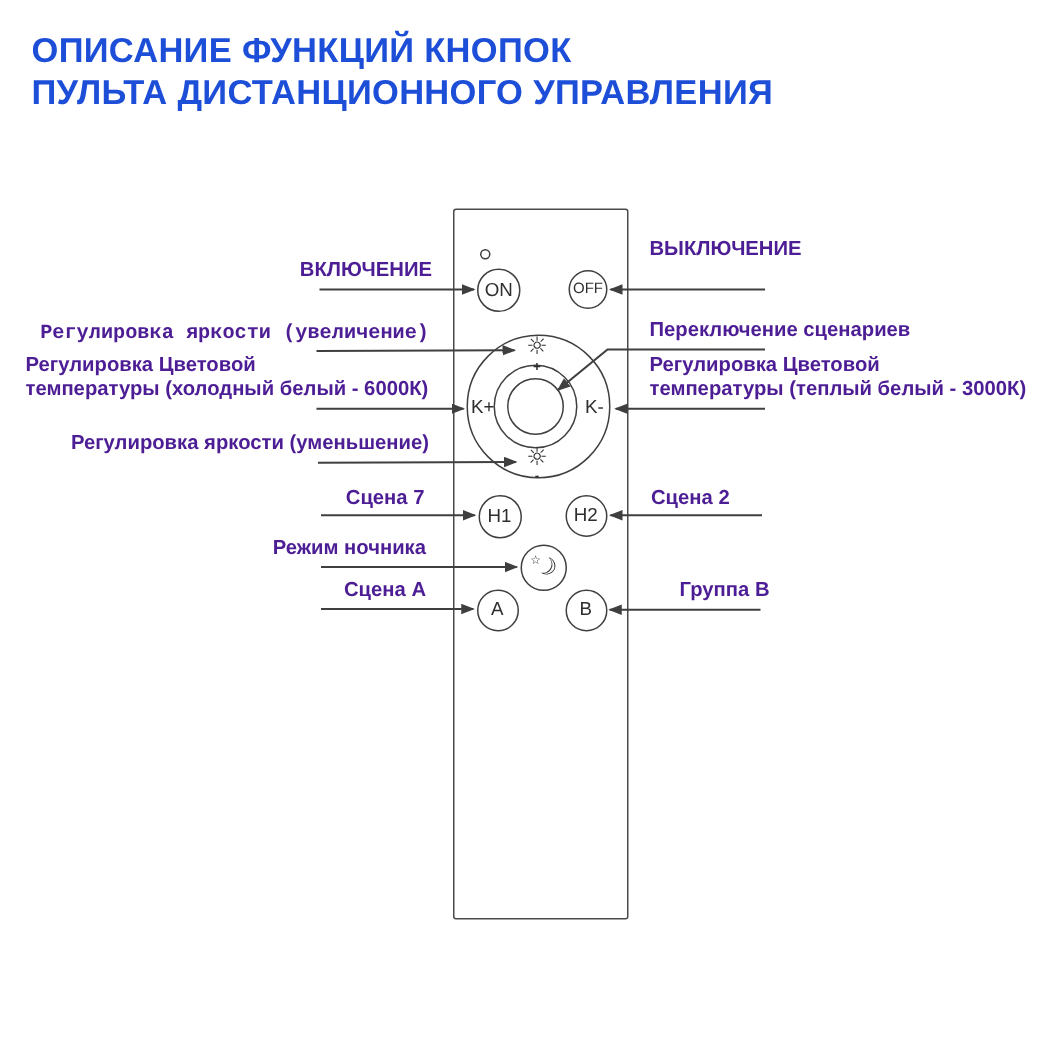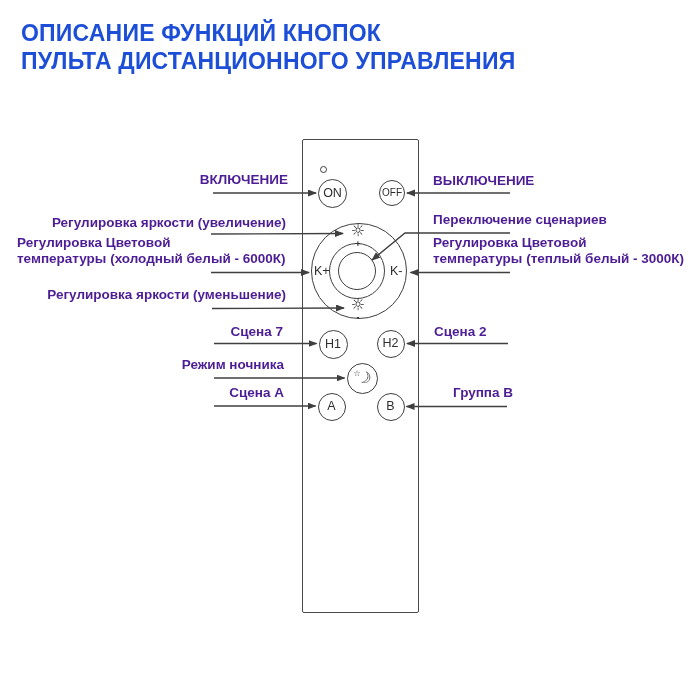--- a/index.html
+++ b/index.html
@@ -129,29 +129,29 @@
 
   <div class="circle" style="left:346.5px; top:362.5px; width:31px; height:31px;">
     <span class="moon-glyph glyph">☽</span>
     <span class="star-glyph glyph">☆</span>
   </div>
 
   <div class="circle" style="left:317.5px; top:392.5px; width:28px; height:28px;">A</div>
   <div class="circle" style="left:376.5px; top:392.5px; width:28px; height:28px;">B</div>
 
   <div class="lbl right-align" style="right:412px; top:172px;">ВКЛЮЧЕНИЕ</div>
-  <div class="lbl right-align" style="right:414px; top:215px;">Регулировка яркости (увеличение)</div>
+  <div class="lbl right-align" style="right:414px; top:215px;font-family:Liberation Mono, monospace;">Регулировка яркости (увеличение)</div>
   <div class="lbl" style="left:17px; top:235px;">Регулировка Цветовой
 температуры (холодный белый - 6000К)</div>
   <div class="lbl right-align" style="right:414px; top:287px;">Регулировка яркости (уменьшение)</div>
   <div class="lbl right-align" style="right:417px; top:324px;">Сцена 7</div>
   <div class="lbl right-align" style="right:416px; top:357px;">Режим ночника</div>
   <div class="lbl right-align" style="right:416px; top:385px;">Сцена A</div>
 
-  <div class="lbl" style="left:433px; top:173px;">ВЫКЛЮЧЕНИЕ</div>
+  <div class="lbl" style="left:433px; top:158px;">ВЫКЛЮЧЕНИЕ</div>
   <div class="lbl" style="left:433px; top:212px;">Переключение сценариев</div>
   <div class="lbl" style="left:433px; top:235px;">Регулировка Цветовой
 температуры (теплый белый - 3000К)</div>
   <div class="lbl" style="left:434px; top:324px;">Сцена 2</div>
   <div class="lbl" style="left:434px; top:385px;padding-left:19px;">Группа B</div>
 
   <svg class="overlay" width="700" height="700" viewBox="0 0 700 700">
     <defs>
       <marker id="ah" markerWidth="10" markerHeight="8" refX="8" refY="3.5" orient="auto" markerUnits="userSpaceOnUse">
         <path d="M0,0 L9,3.5 L0,7 Z" fill="#3f3f3f"></path>

